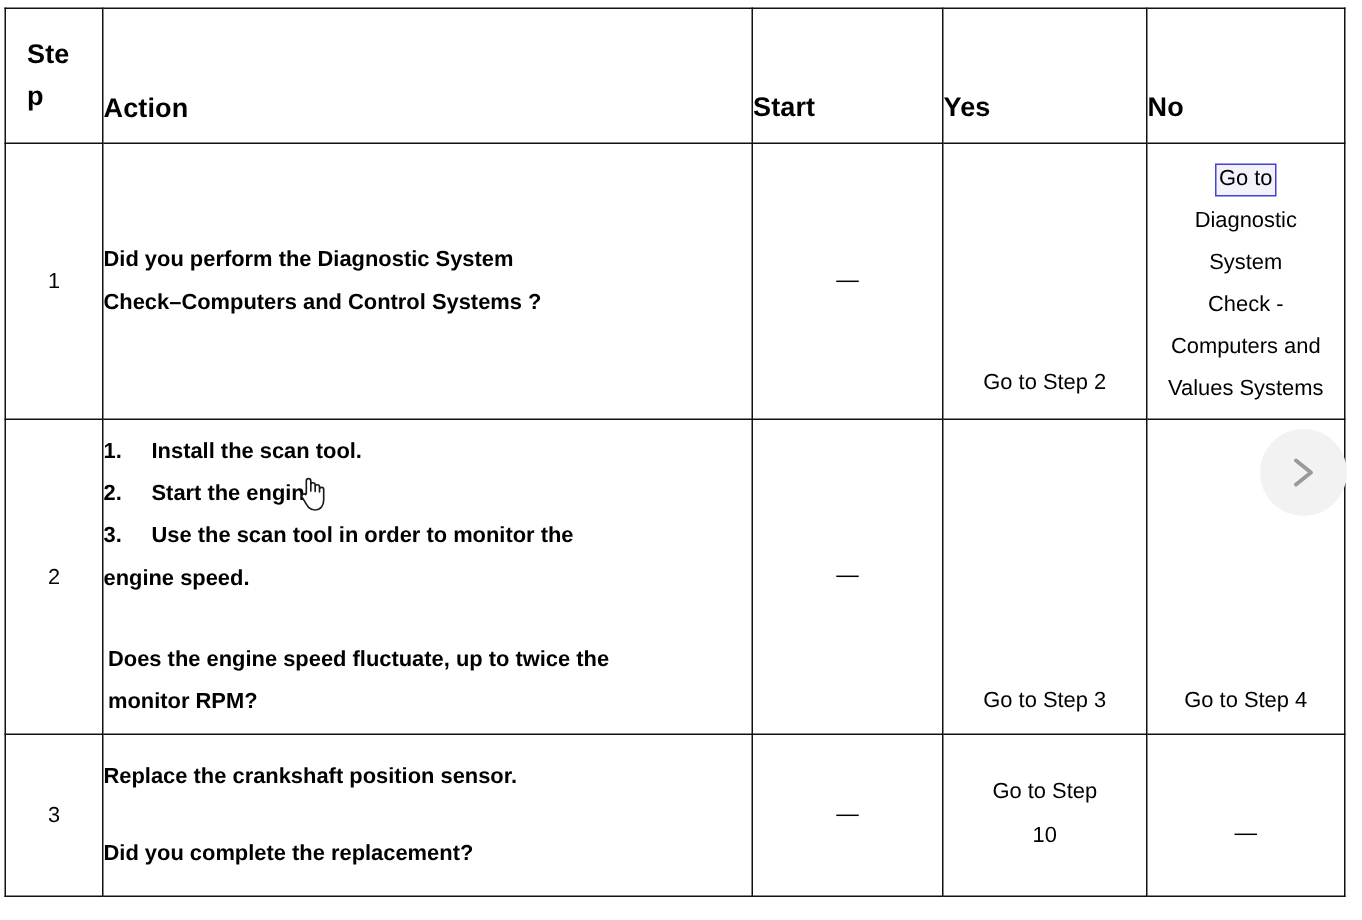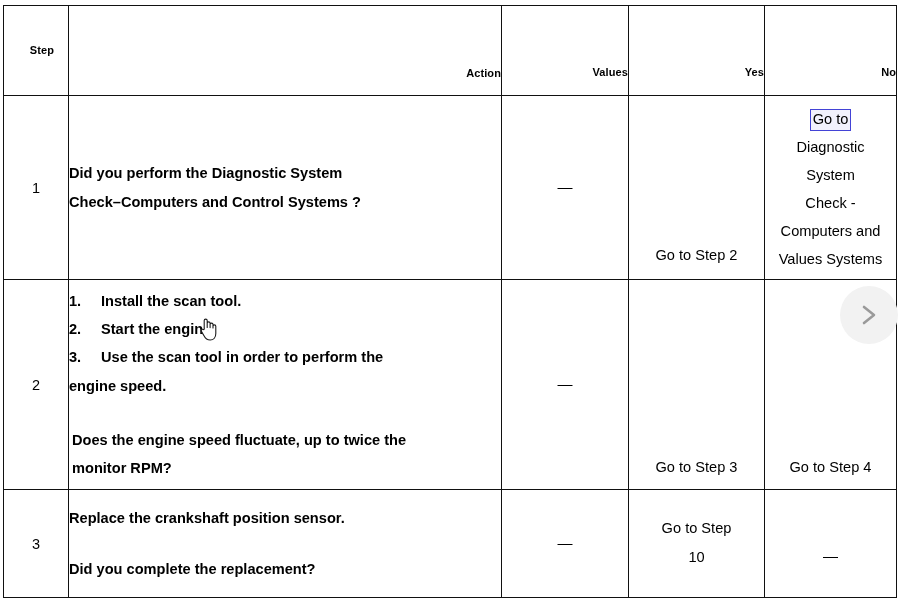--- a/index.html
+++ b/index.html
@@ -46,23 +46,23 @@
   
   col.c-step   { width: 65px; }
   col.c-action { width: 433px; }
   col.c-values { width: 127px; }
   col.c-yes    { width: 136px; }
   col.c-no     { width: 132px; }
 
   
   tr.head th {
     height: 89px;
-    font-size: 11px;
+    font-size: 18px;
     font-weight: bold;
-    text-align: right;
+    text-align: left;
     letter-spacing: 0.1px;
   }
   tr.head th.h-step {
     line-height: 1.55;
     padding: 0 14px;
     word-break: break-all;
   }
   .head-pad-action { padding-top: 44px; }
   .head-pad        { padding-top: 42px; }
 
@@ -172,21 +172,21 @@
         <col class="c-yes">
         <col class="c-no">
     </colgroup>
     <thead>
       <tr class="head">
         <th class="h-step">Step</th>
         <th>
           <div class="head-pad-action">Action</div>
         </th>
         <th>
-          <div class="head-pad">Values</div>
+          <div class="head-pad">Start</div>
         </th>
         <th>
           <div class="head-pad">Yes</div>
         </th>
         <th>
           <div class="head-pad">No</div>
         </th>
       </tr>
     </thead>
     <tbody>
@@ -220,21 +220,21 @@
             <li>
               <span class="num">1.</span>
               <span>Install the scan tool.</span>
             </li>
             <li>
               <span class="num">2.</span>
               <span>Start the engine.</span>
             </li>
             <li>
               <span class="num">3.</span>
-              <span>Use the scan tool in order to perform the</span>
+              <span>Use the scan tool in order to monitor the</span>
             </li>
           </ol>
           <div class="cont-line">engine speed.</div>
           <div class="blank-line"></div>
           <div class="q-line"> Does the engine speed fluctuate, up to twice the</div>
           <div class="q-line">monitor RPM?</div>
         </td>
         <td class="values-cell">
           <span class="dash">—</span>
         </td>

